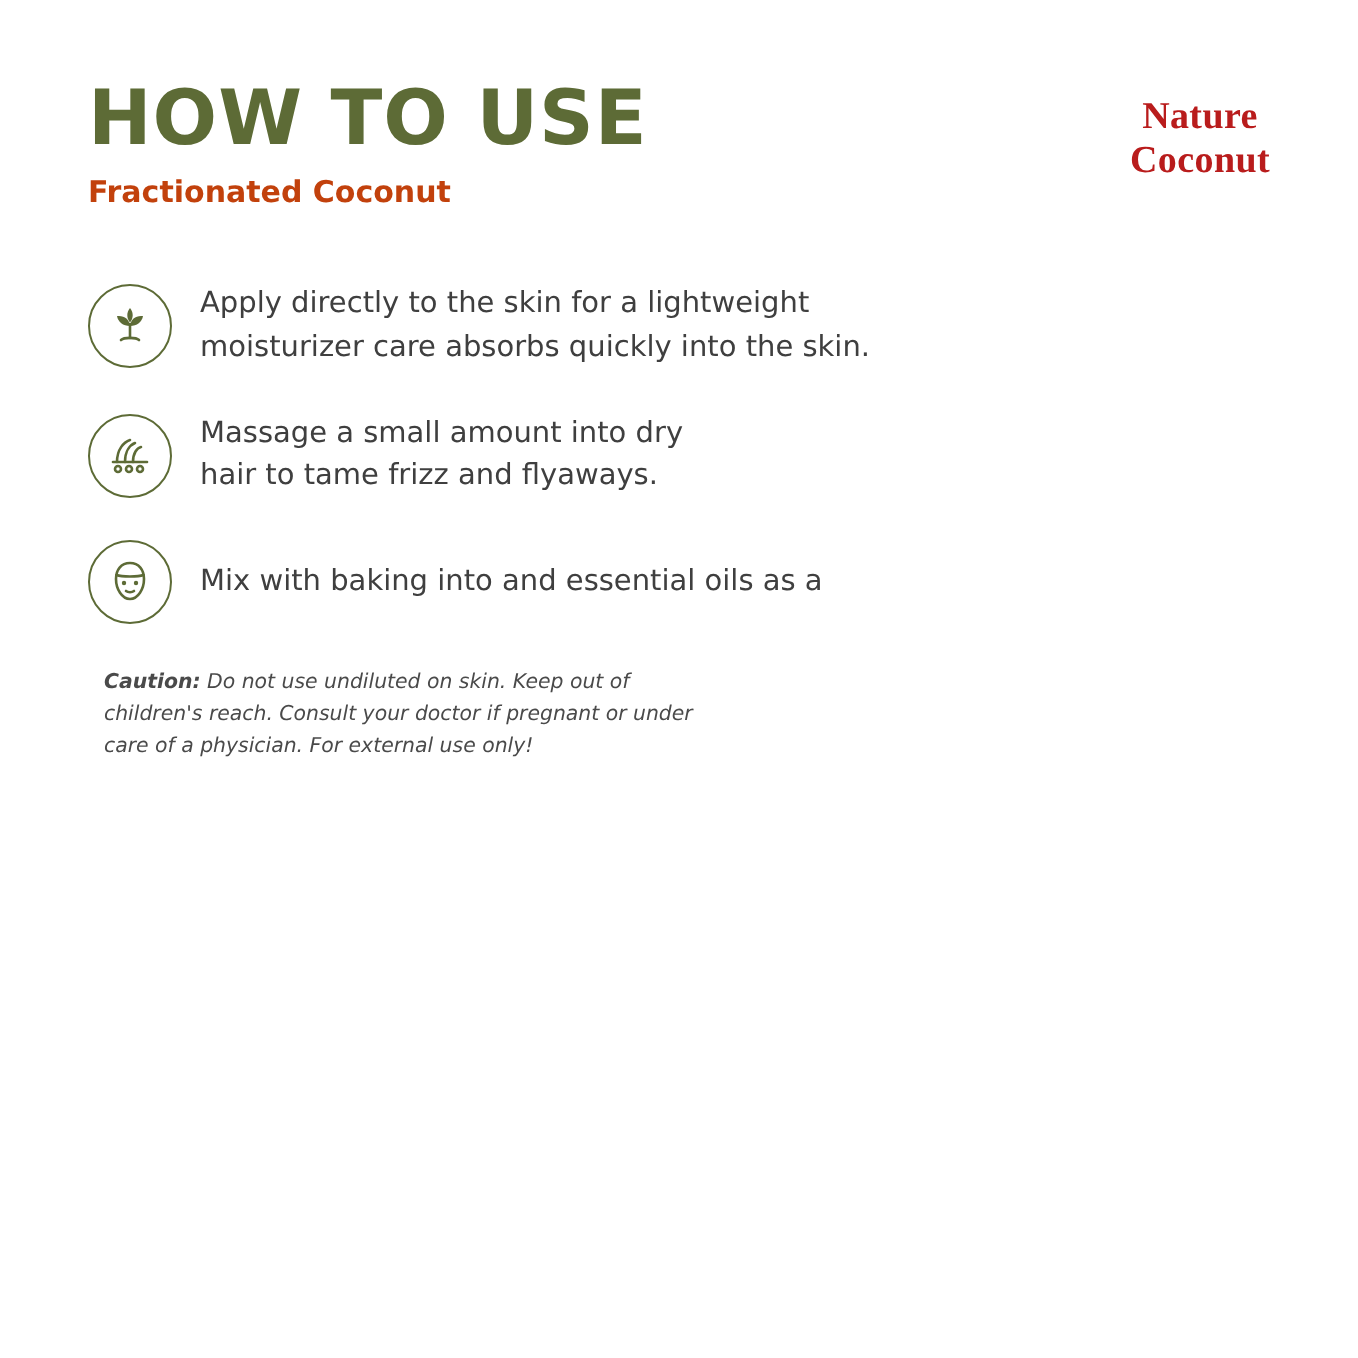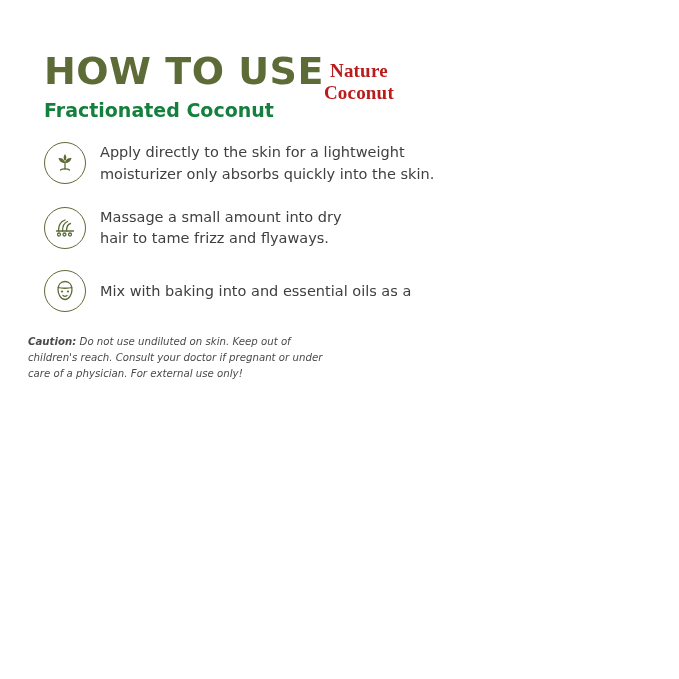--- a/index.html
+++ b/index.html
@@ -20,39 +20,38 @@
     position: absolute;
     inset: 0;
     background: #ffffff;
   }
   .header {
     position: absolute;
     left: 44px;
     top: 40px;
     right: 44px;
     display: flex;
-    justify-content: flex-start;
+    justify-content: space-between;
     align-items: flex-start;
-    margin-top: 12px;
   }
   .title-block { }
   .main-title {
     font-family: "DejaVu Sans", sans-serif;
     font-weight: 700;
     font-size: 38px;
     letter-spacing: 0.5px;
     color: #5d6b36;
     line-height: 1.05;
     margin: 0;
   }
   .sub-title {
     font-family: "DejaVu Sans", sans-serif;
     font-weight: 700;
-    font-size: 19px;
-    color: #15803d;
+    font-size: 15px;
+    color: #c2410c;
     margin: 8px 0 0 0;
     line-height: 1.1;
   }
   .brand {
     text-align: center;
     font-family: "Liberation Serif", serif;
     font-size: 19px;
     font-weight: 700;
     color: #b91c1c;
     line-height: 1.18;
@@ -90,21 +89,21 @@
     font-size: 14.5px;
     line-height: 1.5;
     color: #3f3f3f;
     padding-top: 2px;
     max-width: 420px;
   }
   .item-text .line { display: block; }
 
   .caution {
     position: absolute;
-    left: 28px;
+    left: 52px;
     top: 334px;
     width: 310px;
     font-family: "DejaVu Sans", sans-serif;
     font-style: italic;
     font-size: 10.2px;
     line-height: 1.58;
     color: #4a4a4a;
   }
   .caution b {
     font-weight: 700;
@@ -136,21 +135,21 @@
             <path d="M13 19 L13 12"></path>
             <path d="M13 13 C9.5 13 7 11 6.5 8 C10 7.6 12.6 9.4 13 13 Z" fill="#5d6b36" stroke="none"></path>
             <path d="M13 13 C16.5 13 19 11 19.5 8 C16 7.6 13.4 9.4 13 13 Z" fill="#5d6b36" stroke="none"></path>
             <path d="M13 11.2 C11.2 9 11.2 6.2 13 4 C14.8 6.2 14.8 9 13 11.2 Z" fill="#5d6b36" stroke="none"></path>
             <path d="M8.5 20 C10 18.6 16 18.6 17.5 20"></path>
           </g>
         </svg>
       </div>
       <div class="item-text">
         <span class="line">Apply directly to the skin for a lightweight</span>
-        <span class="line">moisturizer only absorbs quickly into the skin.</span>
+        <span class="line">moisturizer care absorbs quickly into the skin.</span>
       </div>
     </div>
 
     <div class="item">
       <div class="icon-wrap">
         <svg width="26" height="26" viewBox="0 0 26 26">
           <g fill="none" stroke="#5d6b36" stroke-width="1.3" stroke-linecap="round">
             <path d="M4.5 16 L21.5 16"></path>
             <path d="M6.5 16 C6.5 9.5 10 6 13 5"></path>
             <path d="M10.5 16 C10.5 10.5 13 7.5 15.5 6.5"></path>

